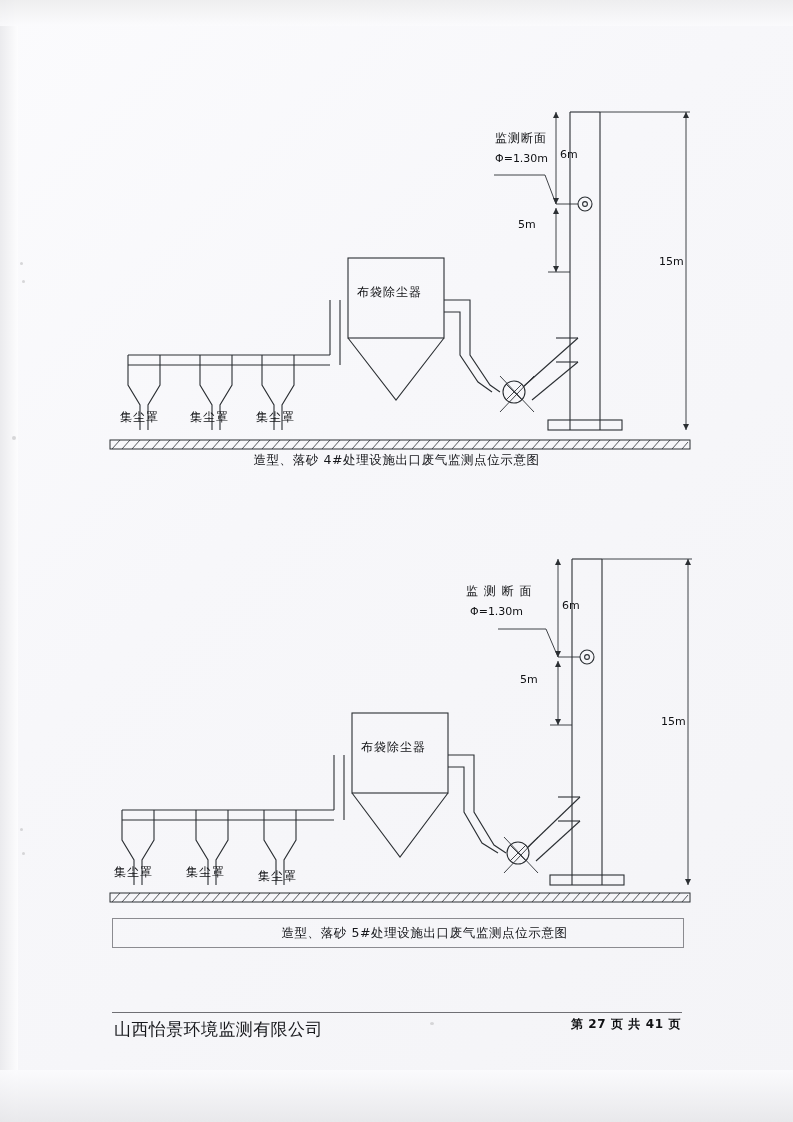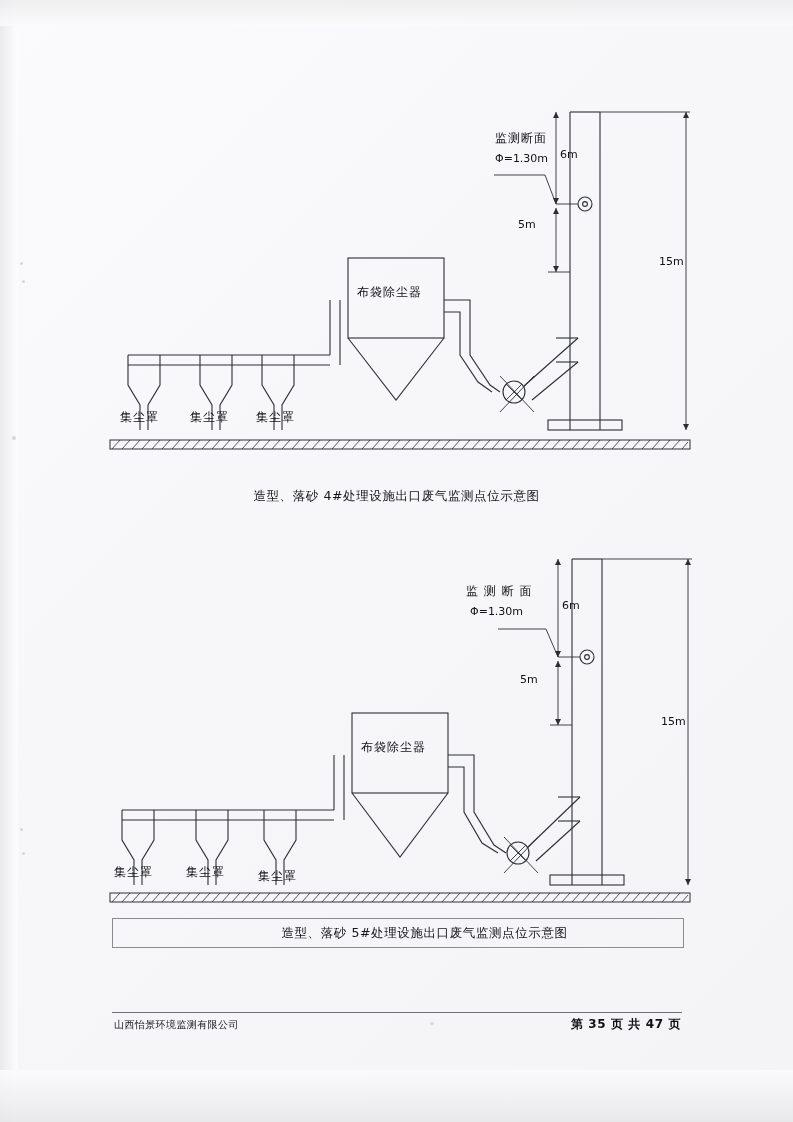--- a/index.html
+++ b/index.html
@@ -60,21 +60,21 @@
 
   .caption {
     position: absolute;
     width: 793px;
     text-align: center;
     font-family: "DejaVu Sans", sans-serif;
     font-size: 12.5px;
     color: #15161a;
     letter-spacing: .6px;
   }
-  .cap1 { top: 488px; }
+  .cap1 { top: 452px; }
   .cap2 { top: 925px; margin-left: 28px; }
 
   .cap-box {
     position: absolute;
     left: 112px;
     top: 918px;
     width: 570px;
     height: 28px;
     border: 1px solid #8b8b90;
   }
@@ -85,21 +85,21 @@
     top: 1012px;
     width: 570px;
     height: 0;
     border-top: 1px solid #6f6f74;
   }
   .footer-left {
     position: absolute;
     left: 114px;
     top: 1018px;
     font-family: "DejaVu Sans", sans-serif;
-    font-size: 10px;
+    font-size: 17px;
     color: #17181c;
     letter-spacing: .4px;
   }
   .footer-right {
     position: absolute;
     right: 112px;
     top: 1016px;
     font-family: "DejaVu Sans", sans-serif;
     font-size: 12px;
     font-weight: bold;
@@ -474,14 +474,14 @@
       <text class="lbl-cn" x="186" y="331">集尘罩</text>
       <text class="lbl-cn" x="258" y="335">集尘罩</text>
     </svg>
   </div>
 
   <div class="cap-box"></div>
   <div class="caption cap2">造型、落砂 5#处理设施出口废气监测点位示意图</div>
 
   <div class="footer-rule"></div>
   <div class="footer-left">山西怡景环境监测有限公司</div>
-  <div class="footer-right">第 35 页 共 47 页</div>
+  <div class="footer-right">第 27 页 共 41 页</div>
 </div>
 
 </body></html>

